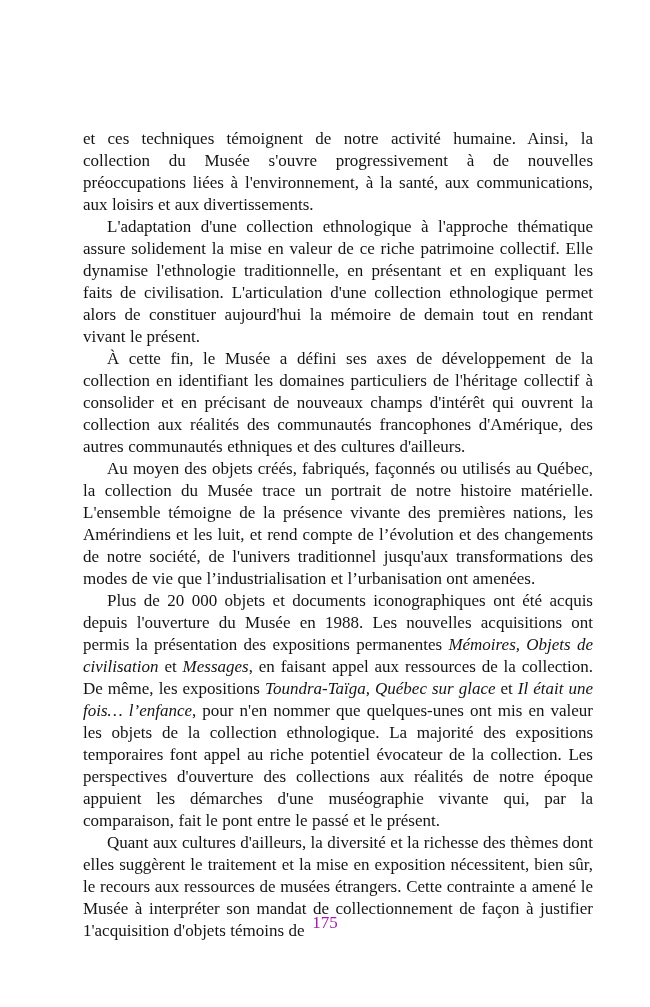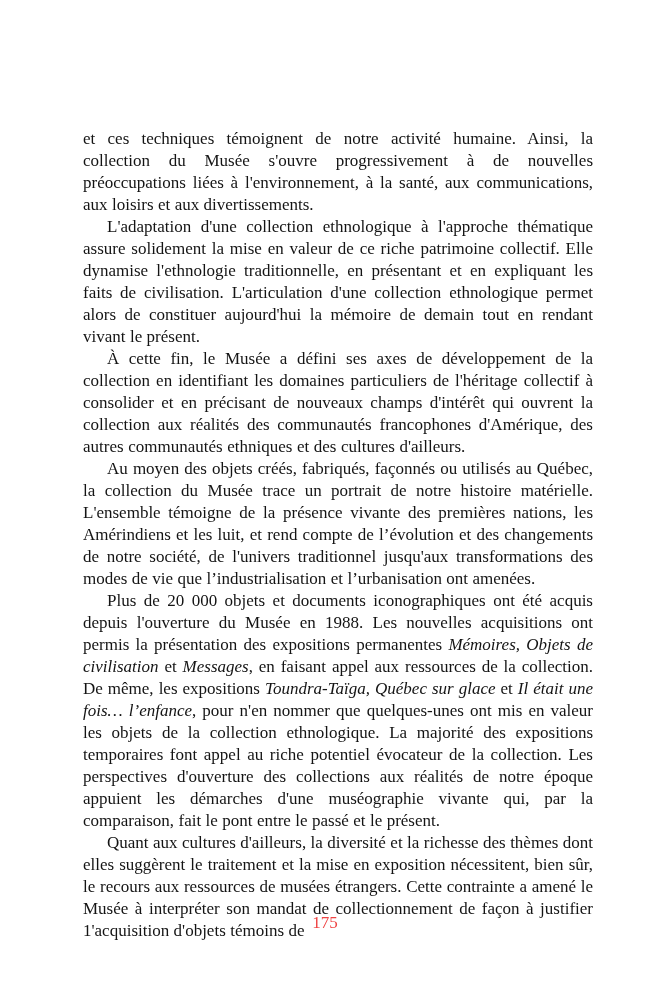--- a/index.html
+++ b/index.html
@@ -57,21 +57,21 @@
 
   .page-number {
     position: absolute;
     left: 0;
     top: 912px;
     width: 650px;
     text-align: center;
     font-size: 17px;
     line-height: 22px;
     font-family: "Liberation Serif", "DejaVu Serif", serif;
-    color: #ef4444;
+    color: #a21caf;
   }
 </style>
 </head>
 <body>
 
 <div class="page">
 
   <div class="text-block">
 
     <p class="para continuation">et ces techniques témoignent de notre activité humaine. Ainsi, la collection du Musée s'ouvre progressivement à de nouvelles préoccupations liées à l'environnement, à la santé, aux communications, aux loisirs et aux divertissements.</p>

